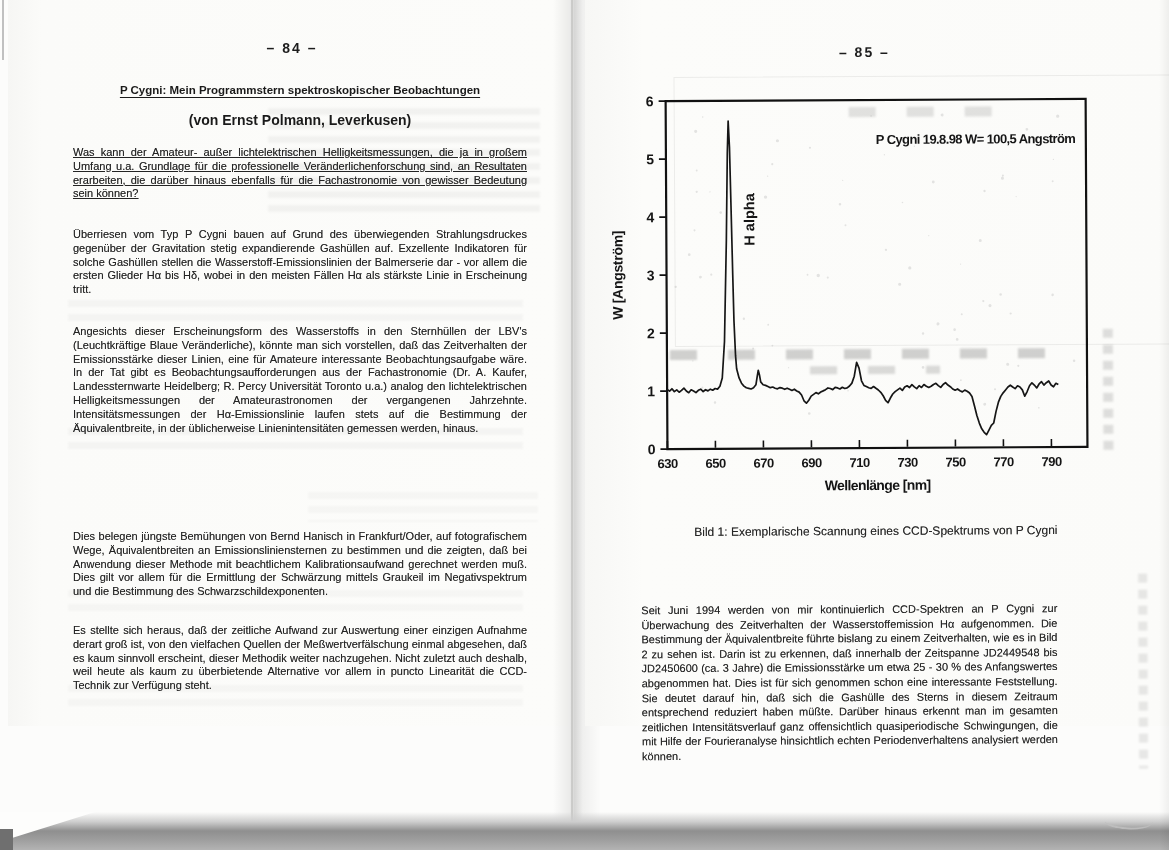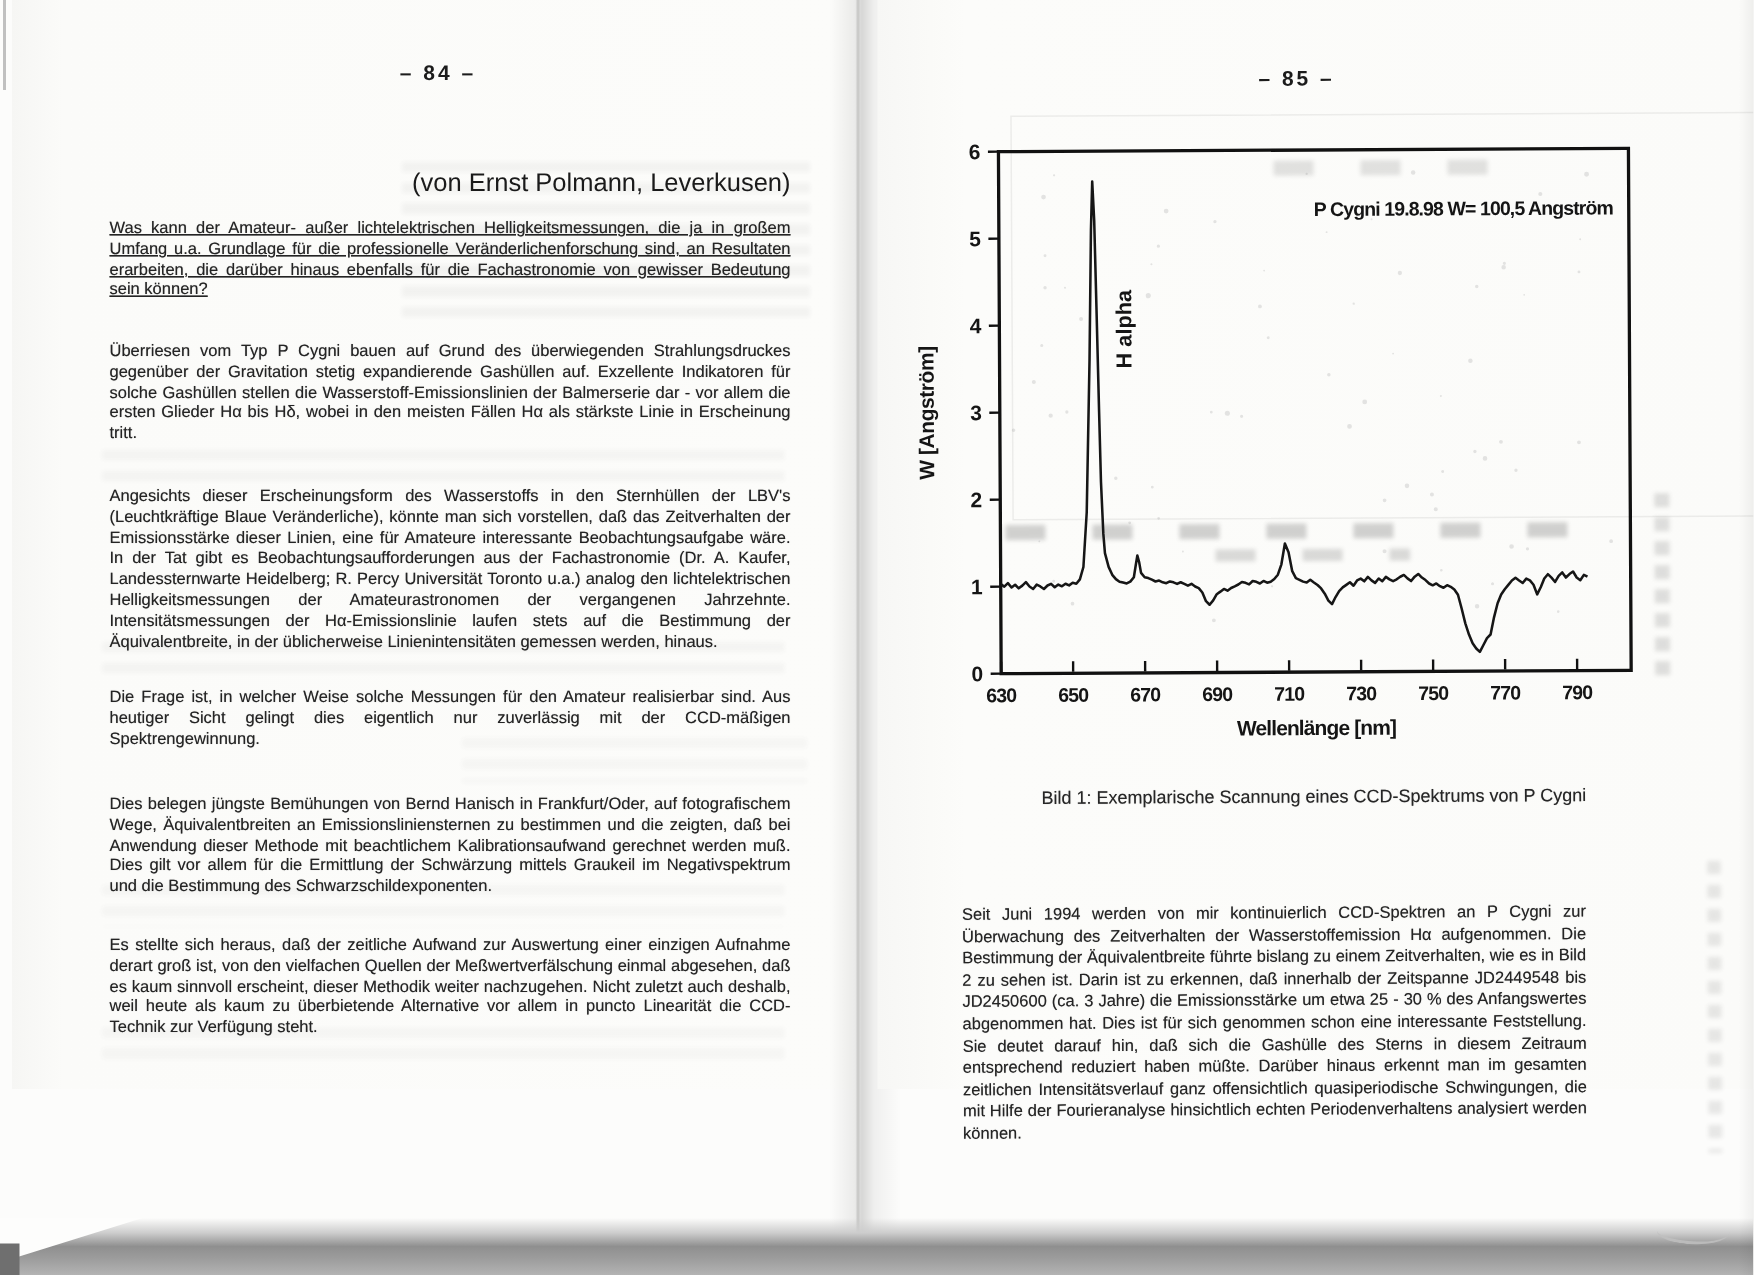--- a/index.html
+++ b/index.html
@@ -11,21 +11,21 @@
   .page-left{left:8px;width:560px;background:linear-gradient(90deg,#f6f6f4 0%,#fbfbf9 6%,#fcfcfa 100%);}
   .page-right{left:585px;width:584px;background:linear-gradient(90deg,#f7f7f5 0%,#fcfcfa 10%,#fbfbf9 100%);}
   .page-right-inner{position:absolute;inset:0;transform:rotate(-0.3deg);}
   .gutter{position:absolute;top:0;left:553px;width:48px;height:850px;
           background:linear-gradient(90deg,rgba(0,0,0,0) 0%,rgba(0,0,0,0.07) 35%,rgba(0,0,0,0.15) 45%,rgba(0,0,0,0.05) 62%,rgba(0,0,0,0) 100%);}
   .gutter-line{position:absolute;top:0;left:571px;width:2px;height:850px;background:#b9b9b7;opacity:.55;filter:blur(.5px);}
   
   .pageno{position:absolute;font-size:14px;font-weight:bold;letter-spacing:2px;text-align:center;color:#1c1c1c;}
   .title{position:absolute;font-size:11.5px;font-weight:bold;text-align:center;
          text-decoration:underline;text-underline-offset:3px;color:#1a1a1a;}
-  .byline{position:absolute;font-size:17px;font-weight:normal;text-align:right;color:#1a1a1a;}
+  .byline{position:absolute;font-size:14px;font-weight:bold;text-align:center;color:#1a1a1a;}
   .para{position:absolute;font-size:11px;line-height:13.8px;text-align:justify;color:#242424;
         text-shadow:0 0 .5px rgba(40,40,40,.55);margin:0;}
   .para-r{line-height:14.6px;}
   .caption{position:absolute;font-size:12px;text-align:center;color:#262626;text-shadow:0 0 .5px rgba(40,40,40,.5);}
   
   .figure{position:absolute;left:20px;top:92px;width:530px;height:404px;}
   svg text{font-family:"Liberation Sans",sans-serif;fill:#151515;}
   .tick-label{font-size:13px;font-weight:700;letter-spacing:-0.5px;}
   .ytick-label{font-size:14px;font-weight:700;}
   .axis-label{font-size:14px;font-weight:700;letter-spacing:-0.3px;}
@@ -56,26 +56,26 @@
   <div class="page page-left">
 
     <div class="ghost ghost-lines" style="left:260px;top:108px;width:272px;height:108px;opacity:.09;"></div>
     <div class="ghost ghost-lines" style="left:60px;top:300px;width:455px;height:22px;opacity:.07;"></div>
     <div class="ghost ghost-lines" style="left:60px;top:428px;width:455px;height:27px;opacity:.07;"></div>
     <div class="ghost ghost-lines" style="left:300px;top:492px;width:230px;height:30px;opacity:.06;"></div>
     <div class="ghost ghost-lines" style="left:60px;top:590px;width:455px;height:28px;opacity:.06;"></div>
     <div class="ghost ghost-lines" style="left:60px;top:685px;width:455px;height:22px;opacity:.06;"></div>
 
     <div class="pageno" style="left:57px;top:40px;width:454px;">– 84 –</div>
+    <div class="title" style="left:65px;top:84px;width:454px;">P Cygni: Mein Programmstern spektroskopischer Beobachtungen</div>
     <div class="byline" style="left:65px;top:112px;width:454px;">(von Ernst Polmann, Leverkusen)</div>
 
     <p class="para" style="left:65px;top:146px;width:454px;text-decoration:underline;">Was kann der Amateur- außer lichtelektrischen Helligkeitsmessungen, die ja in großem Umfang u.a. Grundlage für die professionelle Veränderlichenforschung sind, an Resultaten erarbeiten, die darüber hinaus ebenfalls für die Fachastronomie von gewisser Bedeutung sein können?</p>
     <p class="para" style="left:65px;top:228px;width:454px;">Überriesen vom Typ P Cygni bauen auf Grund des überwiegenden Strahlungsdruckes gegenüber der Gravitation stetig expandierende Gashüllen auf. Exzellente Indikatoren für solche Gashüllen stellen die Wasserstoff-Emissionslinien der Balmerserie dar - vor allem die ersten Glieder Hα bis Hδ, wobei in den meisten Fällen Hα als stärkste Linie in Erscheinung tritt.</p>
     <p class="para" style="left:65px;top:325px;width:454px;">Angesichts dieser Erscheinungsform des Wasserstoffs in den Sternhüllen der LBV's (Leuchtkräftige Blaue Veränderliche), könnte man sich vorstellen, daß das Zeitverhalten der Emissionsstärke dieser Linien, eine für Amateure interessante Beobachtungsaufgabe wäre. In der Tat gibt es Beobachtungsaufforderungen aus der Fachastronomie (Dr. A. Kaufer, Landessternwarte Heidelberg; R. Percy Universität Toronto u.a.) analog den lichtelektrischen Helligkeitsmessungen der Amateurastronomen der vergangenen Jahrzehnte. Intensitätsmessungen der Hα-Emissionslinie laufen stets auf die Bestimmung der Äquivalentbreite, in der üblicherweise Linienintensitäten gemessen werden, hinaus.</p>
-    <p class="para" style="left:65px;top:459px;width:454px;">Die Frage ist, in welcher Weise solche Messungen für den Amateur realisierbar sind. Aus heutiger Sicht gelingt dies eigentlich nur zuverlässig mit der CCD-mäßigen Spektrengewinnung.</p>
     <p class="para" style="left:65px;top:530px;width:454px;">Dies belegen jüngste Bemühungen von Bernd Hanisch in Frankfurt/Oder, auf fotografischem Wege, Äquivalentbreiten an Emissionsliniensternen zu bestimmen und die zeigten, daß bei Anwendung dieser Methode mit beachtlichem Kalibrationsaufwand gerechnet werden muß. Dies gilt vor allem für die Ermittlung der Schwärzung mittels Graukeil im Negativspektrum und die Bestimmung des Schwarzschildexponenten.</p>
     <p class="para" style="left:65px;top:624px;width:454px;">Es stellte sich heraus, daß der zeitliche Aufwand zur Auswertung einer einzigen Aufnahme derart groß ist, von den vielfachen Quellen der Meßwertverfälschung einmal abgesehen, daß es kaum sinnvoll erscheint, dieser Methodik weiter nachzugehen. Nicht zuletzt auch deshalb, weil heute als kaum zu überbietende Alternative vor allem in puncto Linearität die CCD-Technik zur Verfügung steht.</p>
   </div>
 
   <div class="gutter"></div>
   <div class="gutter-line"></div>
 
   <div class="page page-right">
    <div class="page-right-inner">
 

